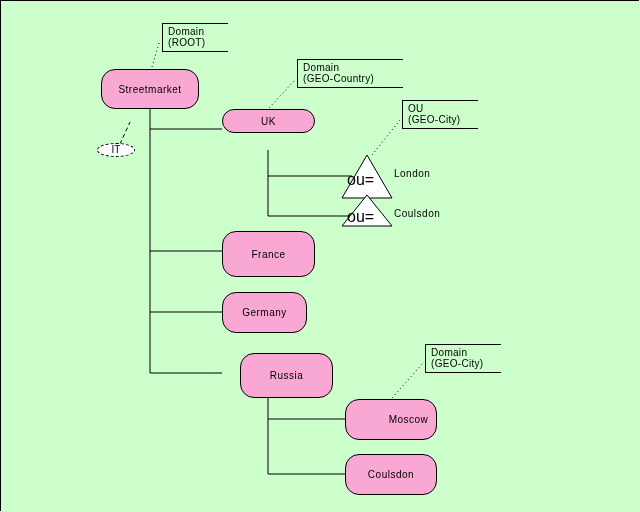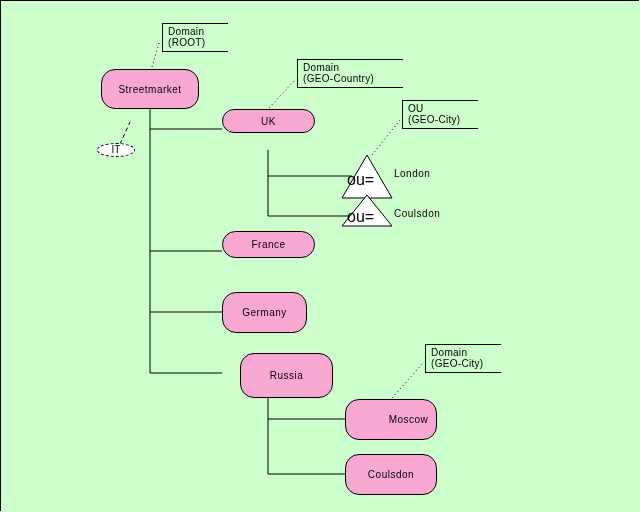--- a/index.html
+++ b/index.html
@@ -68,21 +68,21 @@
 <div class="node" style="left:101px;top:69px;width:98px;height:40px;">
   <span>Streetmarket</span>
 </div>
 <div class="ell" style="left:97px;top:143px;">
   <span>IT</span>
 </div>
 
 <div class="node" style="left:222px;top:109px;width:93px;height:24px;">
   <span>UK</span>
 </div>
-<div class="node" style="left:222px;top:231px;width:93px;height:27px;">
+<div class="node" style="left:222px;top:231px;width:93px;height:46px;">
   <span>France</span>
 </div>
 <div class="node" style="left:222px;top:292px;width:85px;height:41px;">
   <span>Germany</span>
 </div>
 <div class="node" style="left:240px;top:353px;width:93px;height:45px;">
   <span>Russia</span>
 </div>
 
 <div class="tri-txt" style="left:347px;top:171px;">ou=</div>

